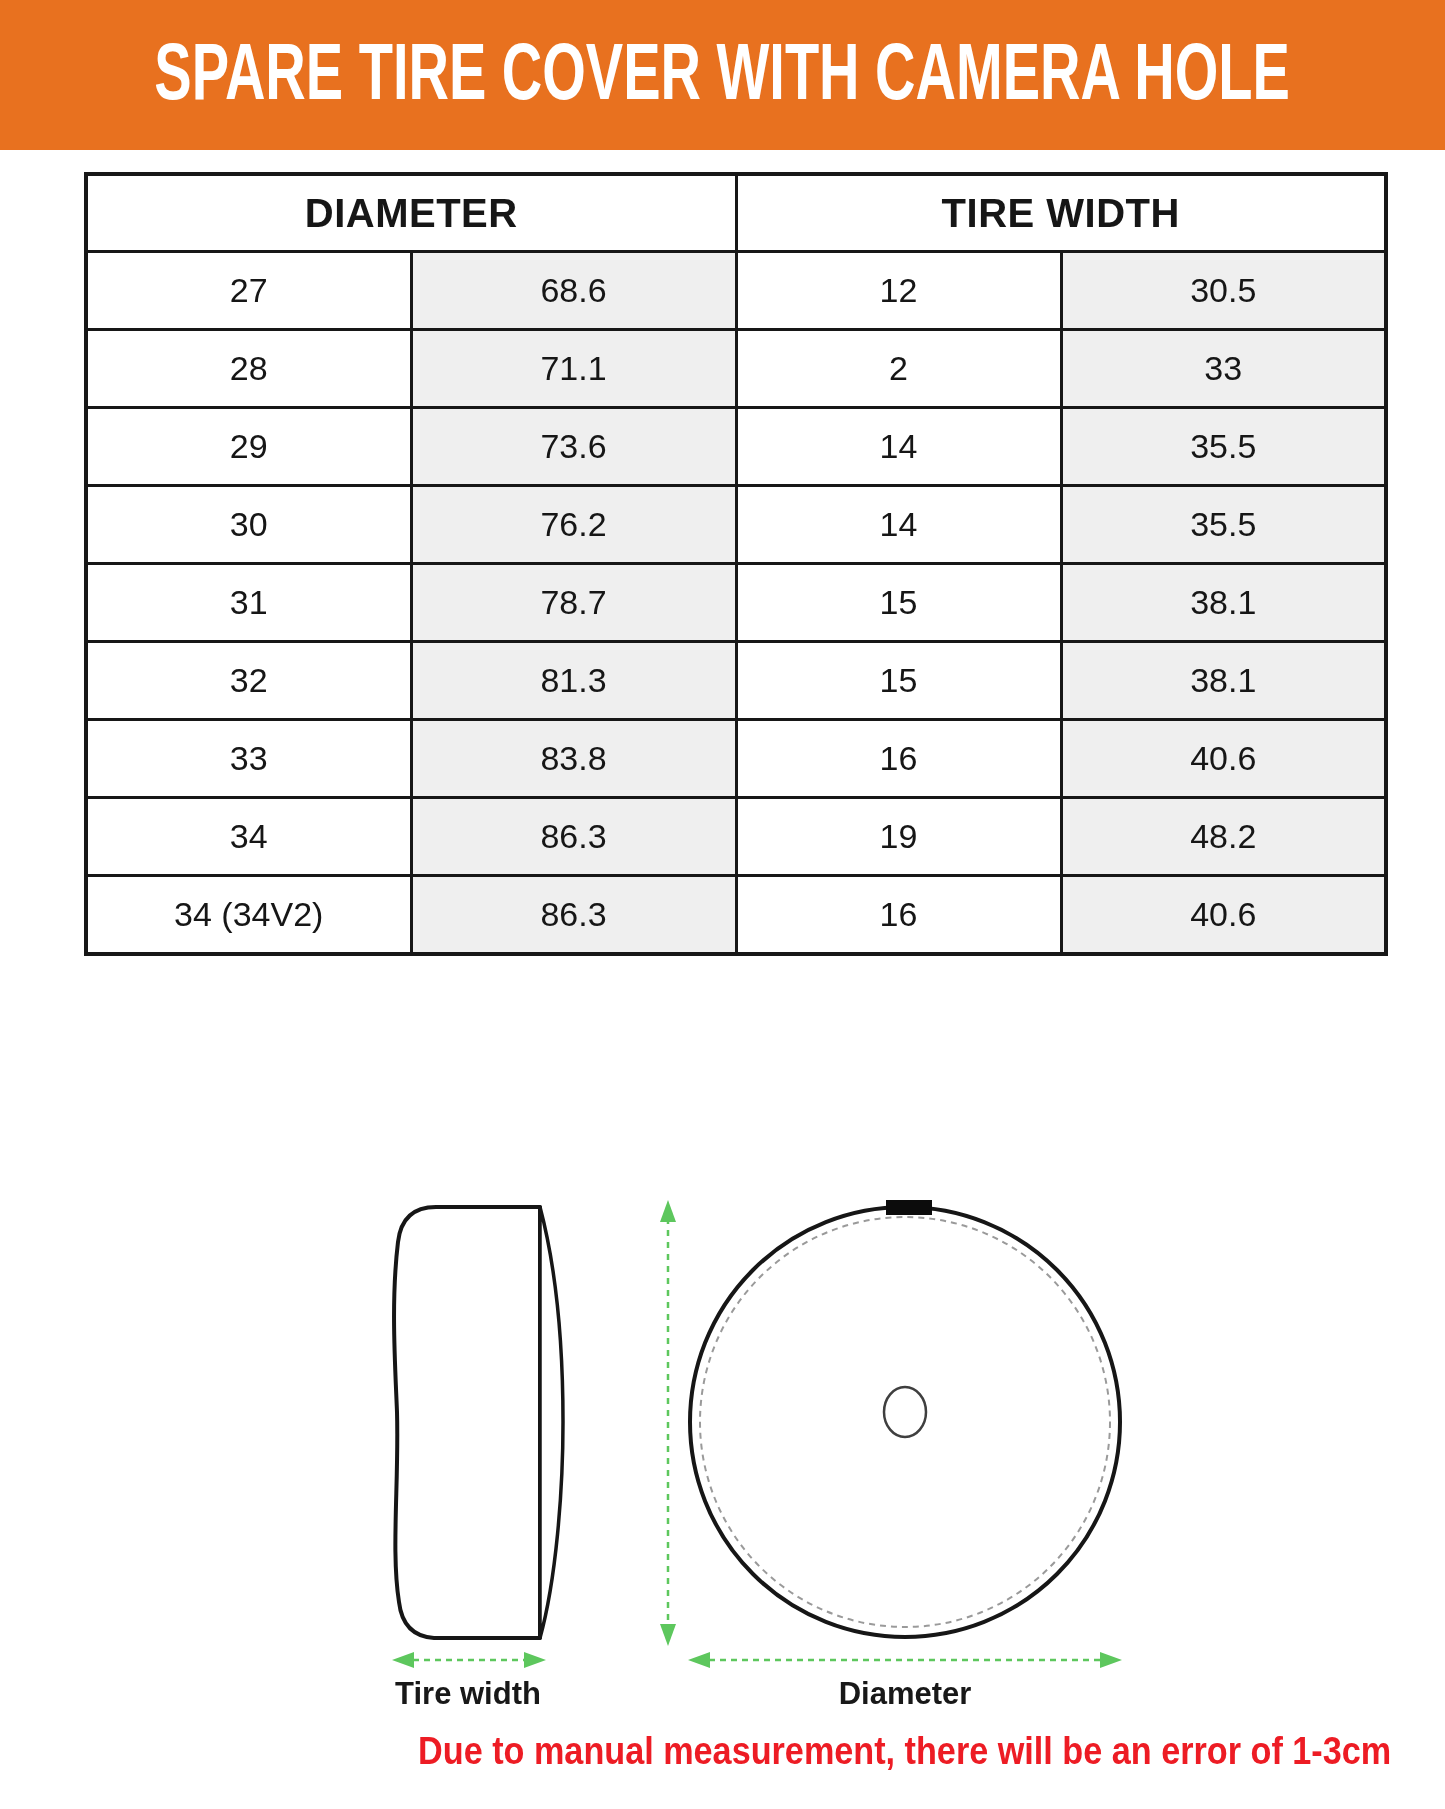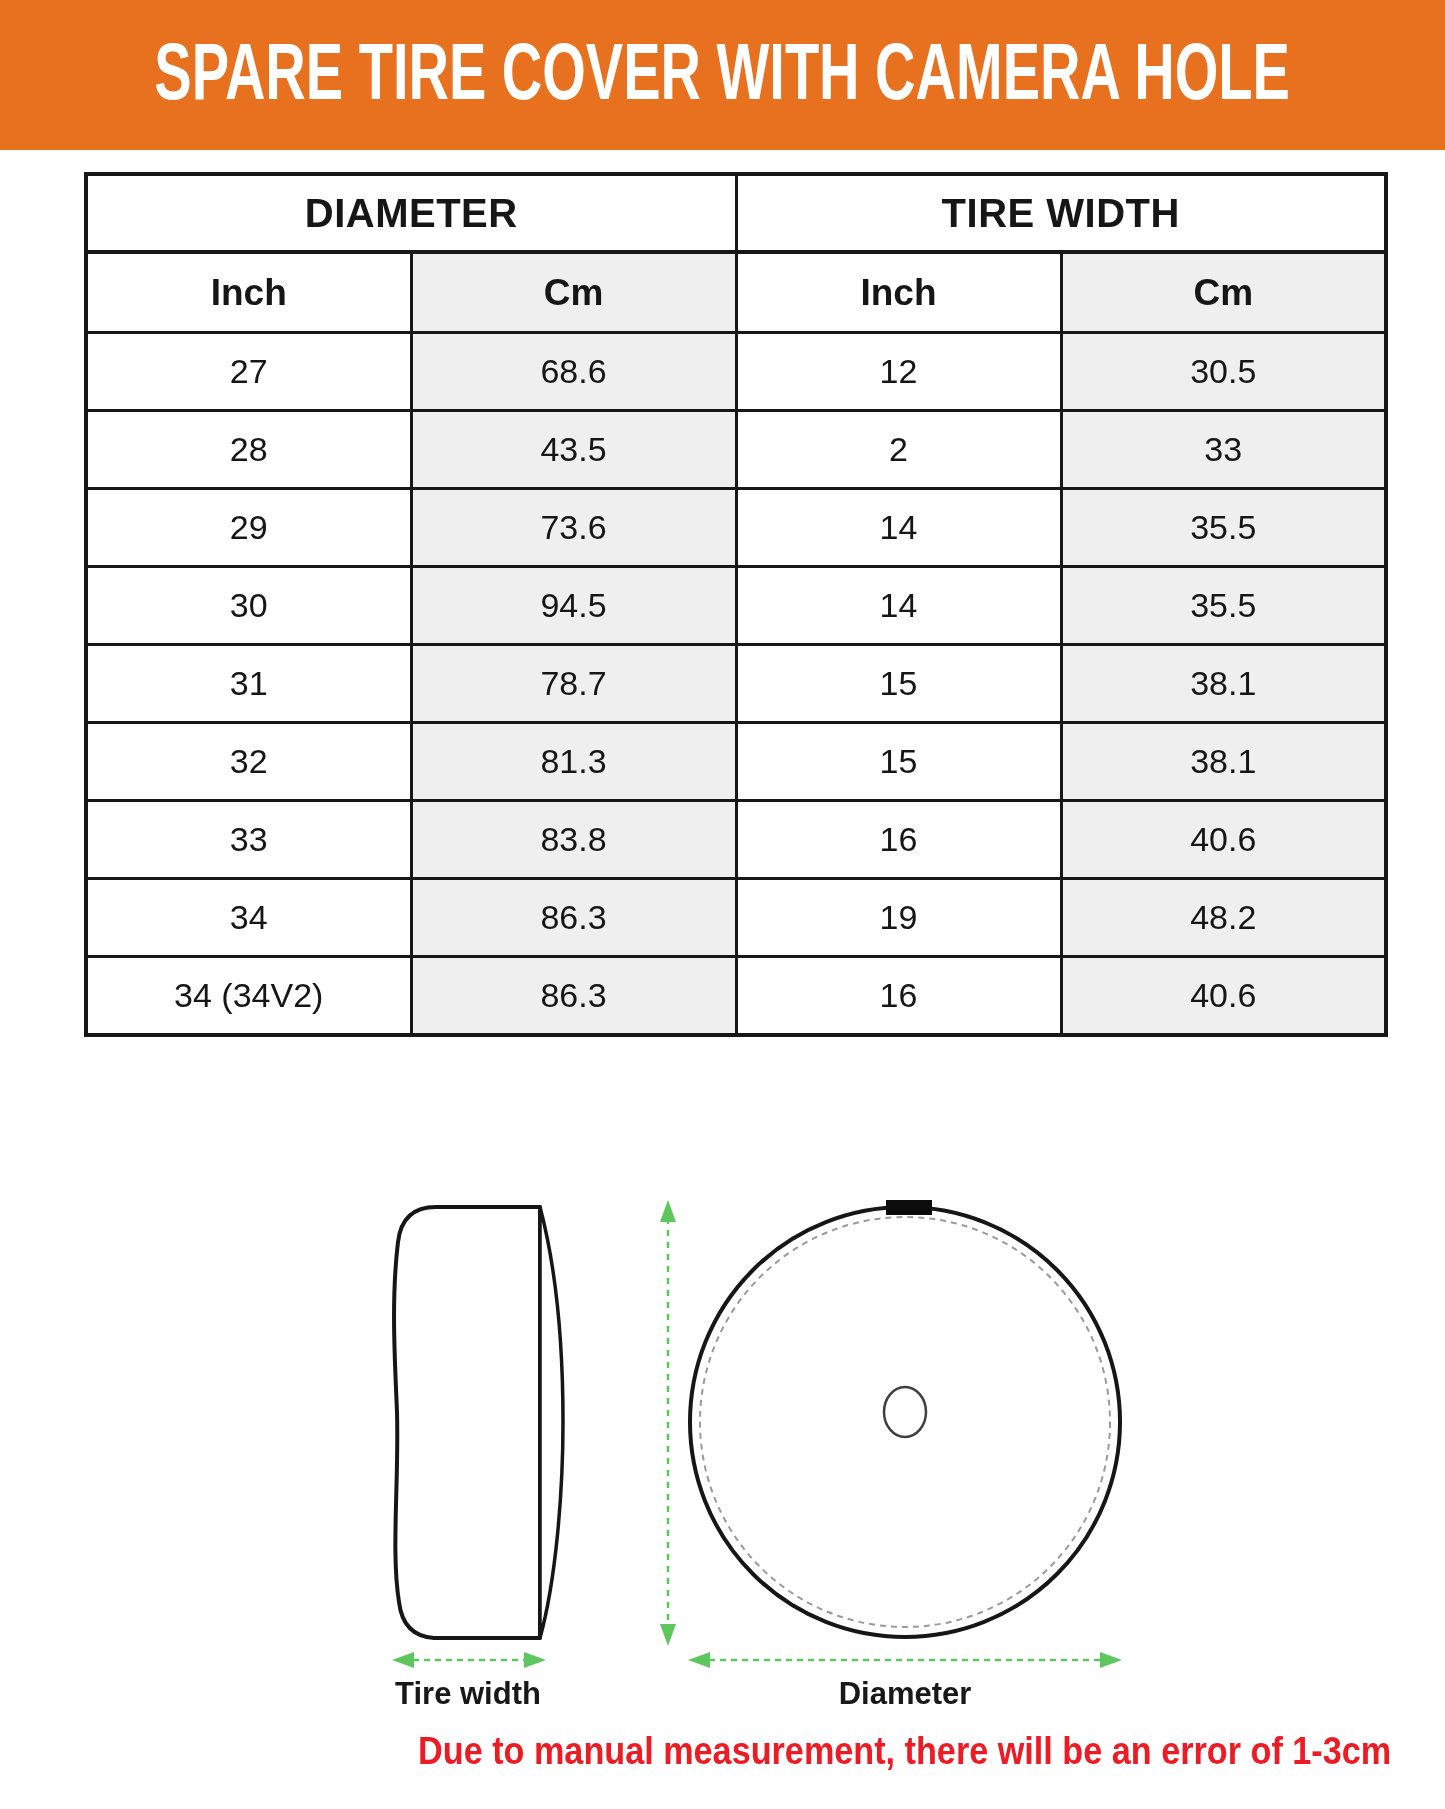--- a/index.html
+++ b/index.html
@@ -97,49 +97,43 @@
   <div class="banner">
     <div class="banner-title">SPARE TIRE COVER WITH CAMERA HOLE</div>
   </div>
 
   <table class="size-table">
     <thead>
       <tr>
         <th class="group" colspan="2">DIAMETER</th>
         <th class="group" colspan="2">TIRE WIDTH</th>
       </tr>
-      <tr>
-        <th class="unit inch-col">Inch</th>
-        <th class="unit cm-col">Cm</th>
-        <th class="unit inch-col">Inch</th>
-        <th class="unit cm-col">Cm</th>
-      </tr>
     </thead>
     <tbody>
         <tr>
           <td class="inch-col">27</td>
           <td class="cm-col">68.6</td>
           <td class="inch-col">12</td>
           <td class="cm-col">30.5</td>
         </tr>
         <tr>
           <td class="inch-col">28</td>
-          <td class="cm-col">43.5</td>
+          <td class="cm-col">71.1</td>
           <td class="inch-col">2</td>
           <td class="cm-col">33</td>
         </tr>
         <tr>
           <td class="inch-col">29</td>
           <td class="cm-col">73.6</td>
           <td class="inch-col">14</td>
           <td class="cm-col">35.5</td>
         </tr>
         <tr>
           <td class="inch-col">30</td>
-          <td class="cm-col">94.5</td>
+          <td class="cm-col">76.2</td>
           <td class="inch-col">14</td>
           <td class="cm-col">35.5</td>
         </tr>
         <tr>
           <td class="inch-col">31</td>
           <td class="cm-col">78.7</td>
           <td class="inch-col">15</td>
           <td class="cm-col">38.1</td>
         </tr>
         <tr>

